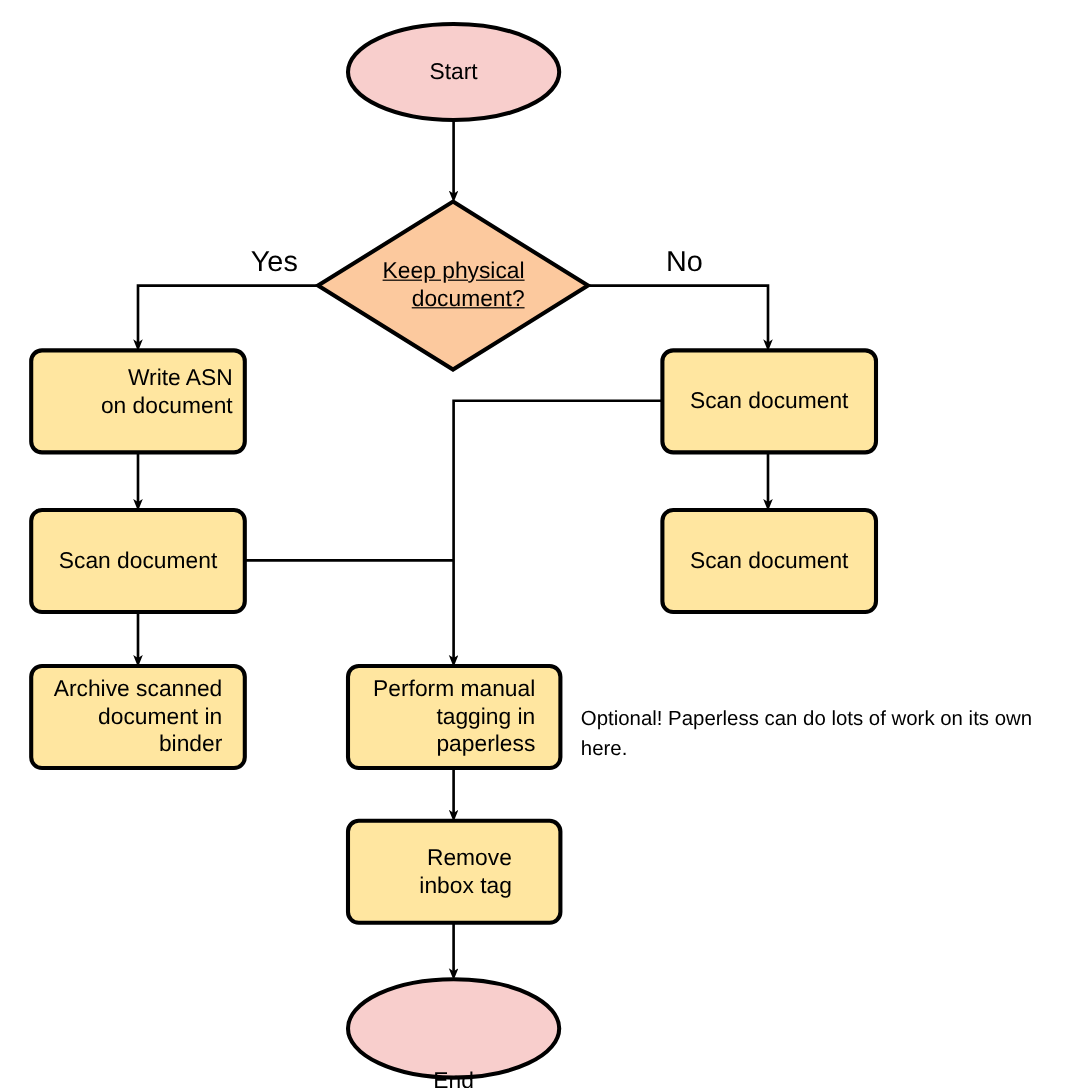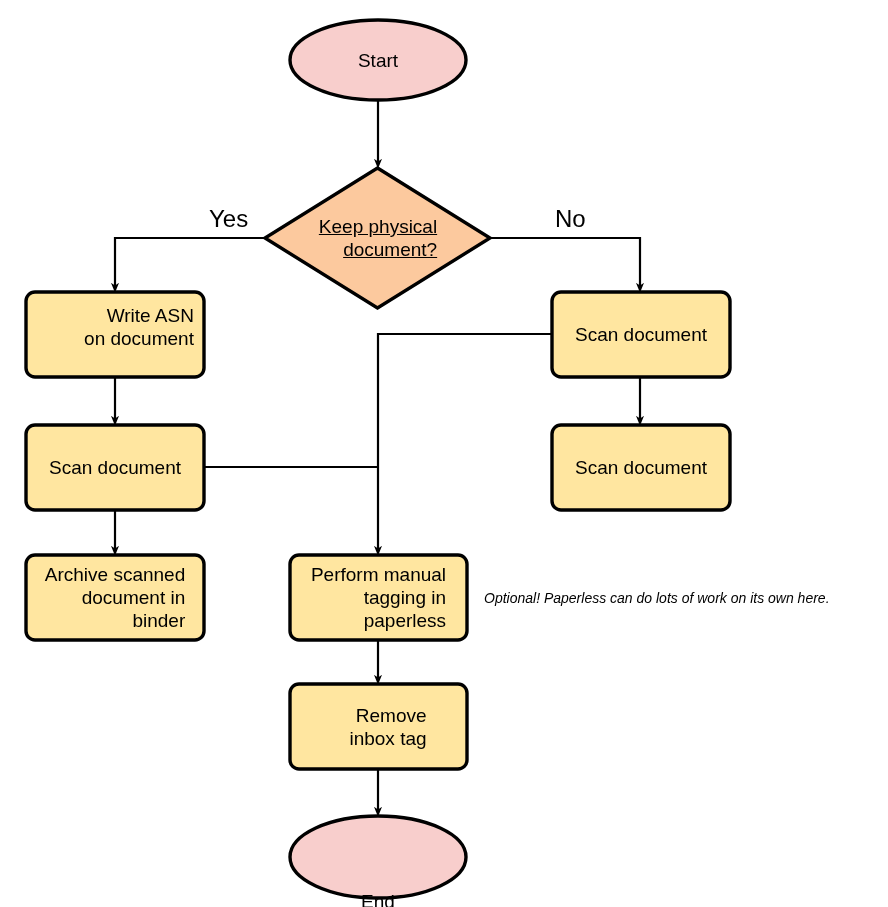--- a/index.html
+++ b/index.html
@@ -46,22 +46,21 @@
     position: absolute;
     font-family: "Liberation Sans", sans-serif;
     font-size: 24px;
     line-height: 20px;
     color: #000000;
     white-space: nowrap;
   }
   .side-note {
     position: absolute;
     font-family: "Liberation Sans", sans-serif;
-    font-style: italic;
-    font-size: 14px;
+    font-size: 17px;
     line-height: 25px;
     color: #000000;
   }
 </style>
 </head>
 <body>
 
 <div id="flowchart-root">
 
   <svg id="flow-svg" viewBox="0 0 888 907" xmlns="http://www.w3.org/2000/svg" aria-hidden="true">

